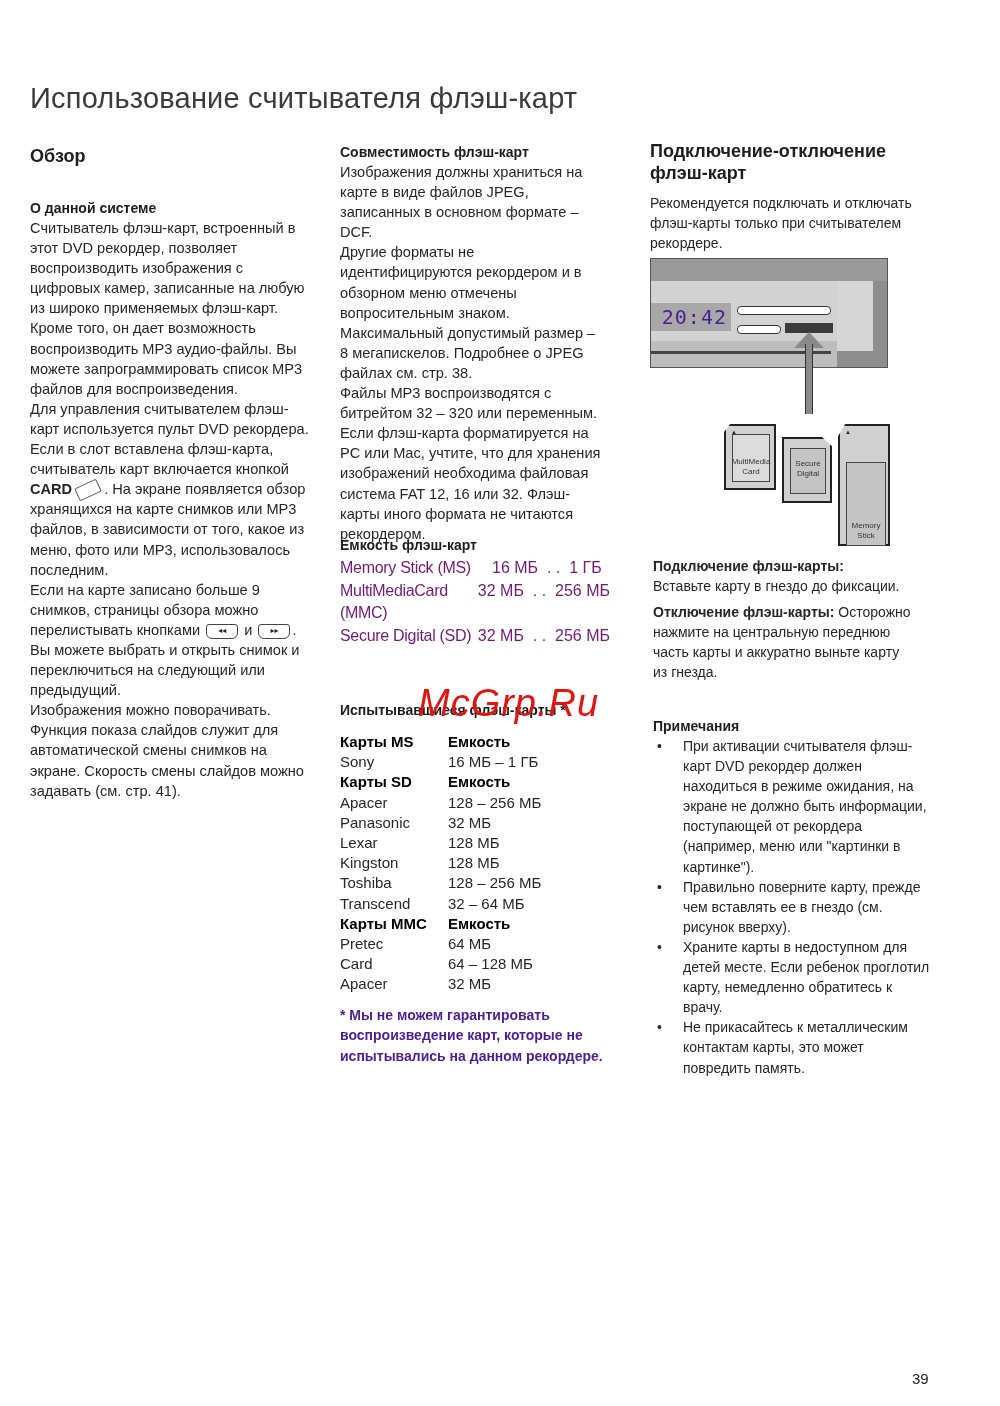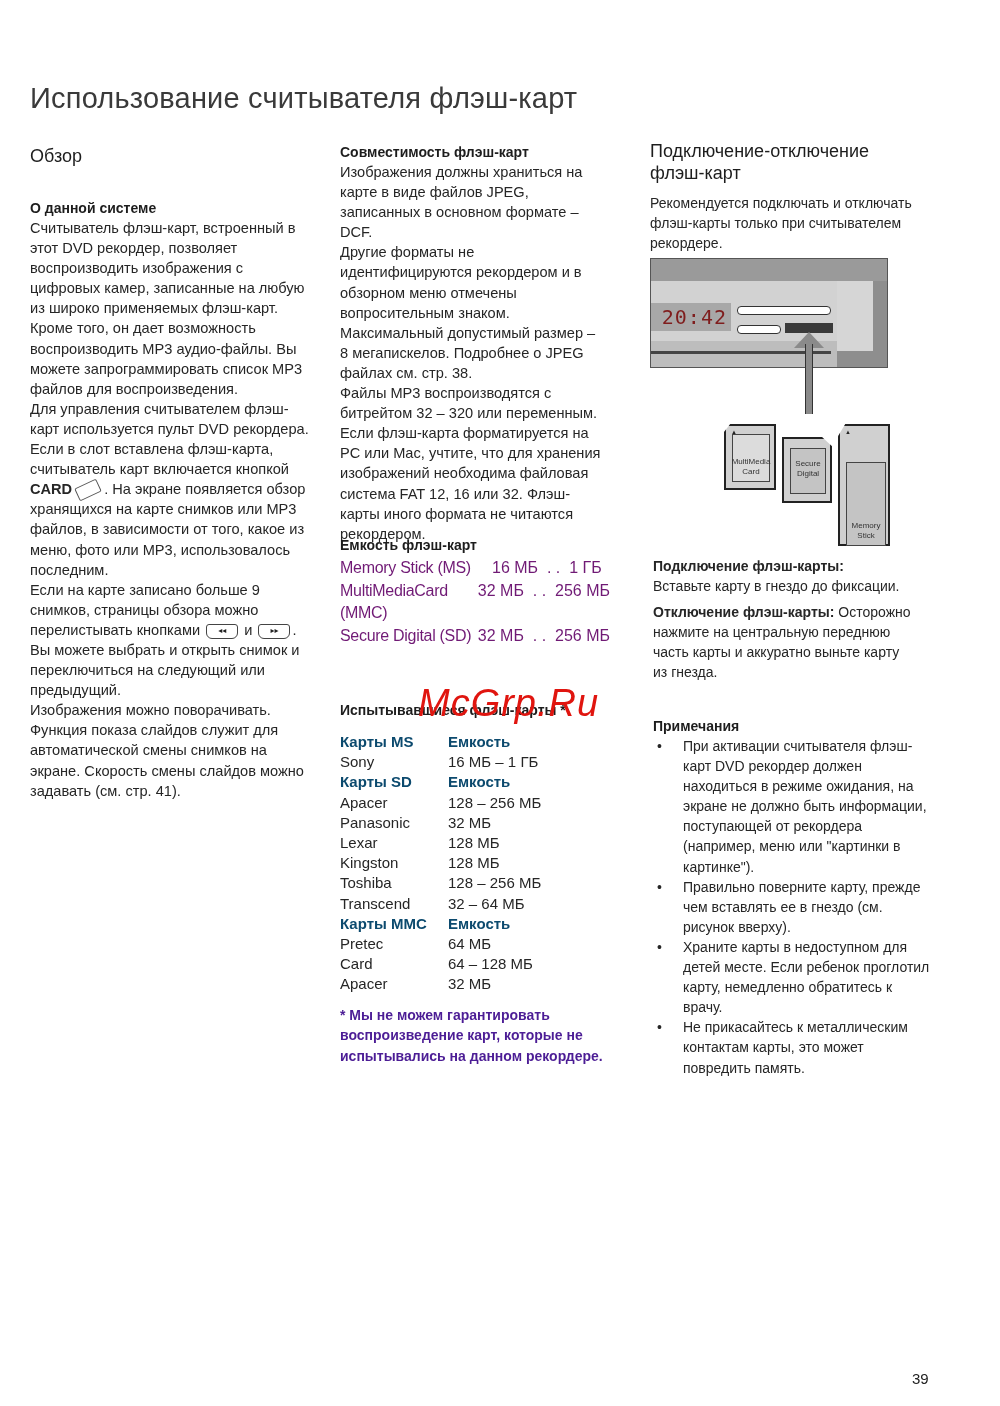--- a/index.html
+++ b/index.html
@@ -4,50 +4,50 @@
 <style>
   html, body { margin: 0; padding: 0; background: #ffffff; }
   body { width: 1000px; height: 1406px; position: relative; overflow: hidden;
          font-family: "Liberation Sans", "DejaVu Sans", sans-serif; color: #222; }
   .page-title { position: absolute; left: 30px; top: 82px; font-size: 29px; font-weight: normal;
                 color: #3a3a3a; letter-spacing: 0.2px; margin: 0; }
   .col { position: absolute; top: 0; }
   .col1 { left: 30px; width: 280px; }
   .col2 { left: 340px; width: 275px; }
   .col3 { left: 650px; width: 290px; }
-  .h2 { font-size: 18px; font-weight: normal; color: #1d1d1d; margin: 0; }
+  .h2 { font-size: 18px; font-weight: bold; color: #1d1d1d; margin: 0; }
   .h3 { font-size: 14px; font-weight: bold; color: #1d1d1d; margin: 0; line-height: 20px; }
   .body-text { font-size: 14.6px; line-height: 20.1px; color: #262626; margin: 0; }
   .p { display: block; }
   .b { font-weight: bold; }
   .inline-btn { display: inline-block; vertical-align: middle; width: 30px; height: 13px;
                 border: 1px solid #444; border-radius: 3px 3px 6px 6px; font-size: 8px;
                 line-height: 12px; text-align: center; color: #222; margin: 0 2px; }
   .card-icon { display: inline-block; width: 22px; height: 12px; border: 1px solid #555;
                transform: rotate(-25deg); margin: 0 4px; vertical-align: middle; border-radius: 2px; }
   .cap-table { font-size: 16px; line-height: 22.5px; color: #701a75; }
   .cap-row { display: flex; }
   .cap-row .n { width: 152px; letter-spacing: -0.3px; }
   .tested { font-size: 15px; line-height: 20.2px; color: #262626; }
   .tested .row { display: flex; }
   .tested .row .c1 { width: 108px; }
-  .tested .row.hdr { font-weight: bold; color: #0c4a6e; }
+  .tested .row.hdr { font-weight: bold; color: #000000; }
   .footnote { font-size: 14px; line-height: 20.5px; font-weight: bold; color: #4c1d95; }
   .notes-list { list-style: none; margin: 0; padding: 0; }
   .notes-list li { position: relative; padding-left: 30px; }
   .notes-list li .bullet { position: absolute; left: 4px; top: 0; font-size: 14px; }
   .figure { position: absolute; left: 650px; top: 258px; width: 240px; height: 290px; }
   .recorder { position: absolute; left: 0; top: 0; width: 236px; height: 108px;
               background: #bdbdbd; border: 1px solid #555; }
   .recorder .top-strip { position: absolute; left: 0; top: 0; width: 236px; height: 22px; background: #9a9a9a; }
   .recorder .face { position: absolute; left: 0; top: 22px; width: 186px; height: 60px; background: #d2d2d2; }
   .recorder .right-dark { position: absolute; left: 186px; top: 22px; width: 50px; height: 86px; background: #8e8e8e; }
   .recorder .right-panel { position: absolute; left: 186px; top: 22px; width: 36px; height: 70px; background: #d6d6d6; }
   .recorder .display { position: absolute; left: 0; top: 44px; width: 80px; height: 28px; background: #a8a8a8;
-                       font-family: "DejaVu Sans Mono", monospace; font-size: 20px; color: #7f1d1d;
+                       font-family: "DejaVu Sans Mono", monospace; font-size: 20px; color: #4c1d95;
                        text-align: right; padding-right: 4px; box-sizing: border-box; line-height: 28px;
                        letter-spacing: 1px; }
   .recorder .btnrow1 { position: absolute; left: 86px; top: 47px; width: 92px; height: 7px;
                        background: #fff; border: 1px solid #333; border-radius: 4px; }
   .recorder .btnrow2 { position: absolute; left: 86px; top: 66px; width: 42px; height: 7px;
                        background: #fff; border: 1px solid #333; border-radius: 4px; }
   .recorder .slot { position: absolute; left: 134px; top: 64px; width: 48px; height: 10px; background: #3a3a3a; }
   .recorder .bottom-line { position: absolute; left: 0; top: 92px; width: 180px; height: 3px; background: #444; }
   .arrow-shaft { position: absolute; left: 155px; top: 86px; width: 6px; height: 70px; background: #8a8a8a;
                  border-left: 1px solid #333; border-right: 1px solid #333; }

